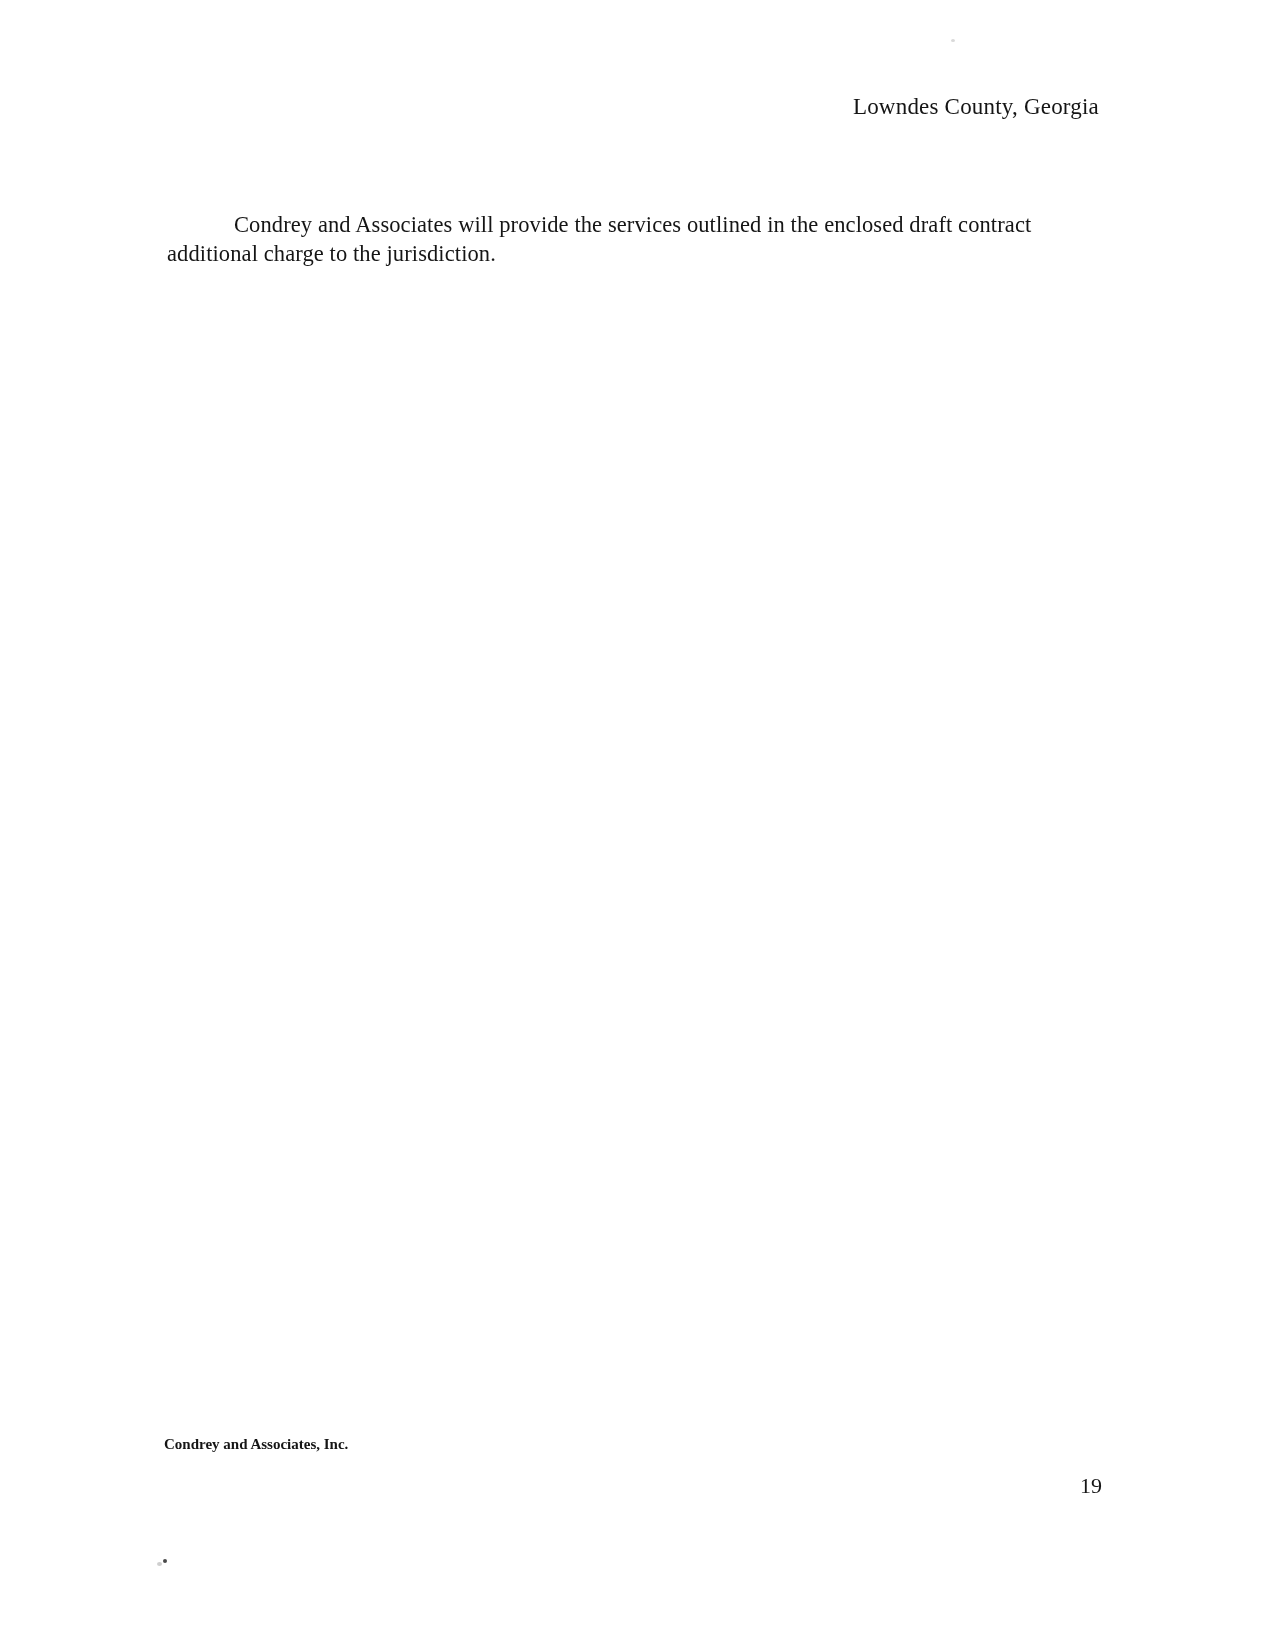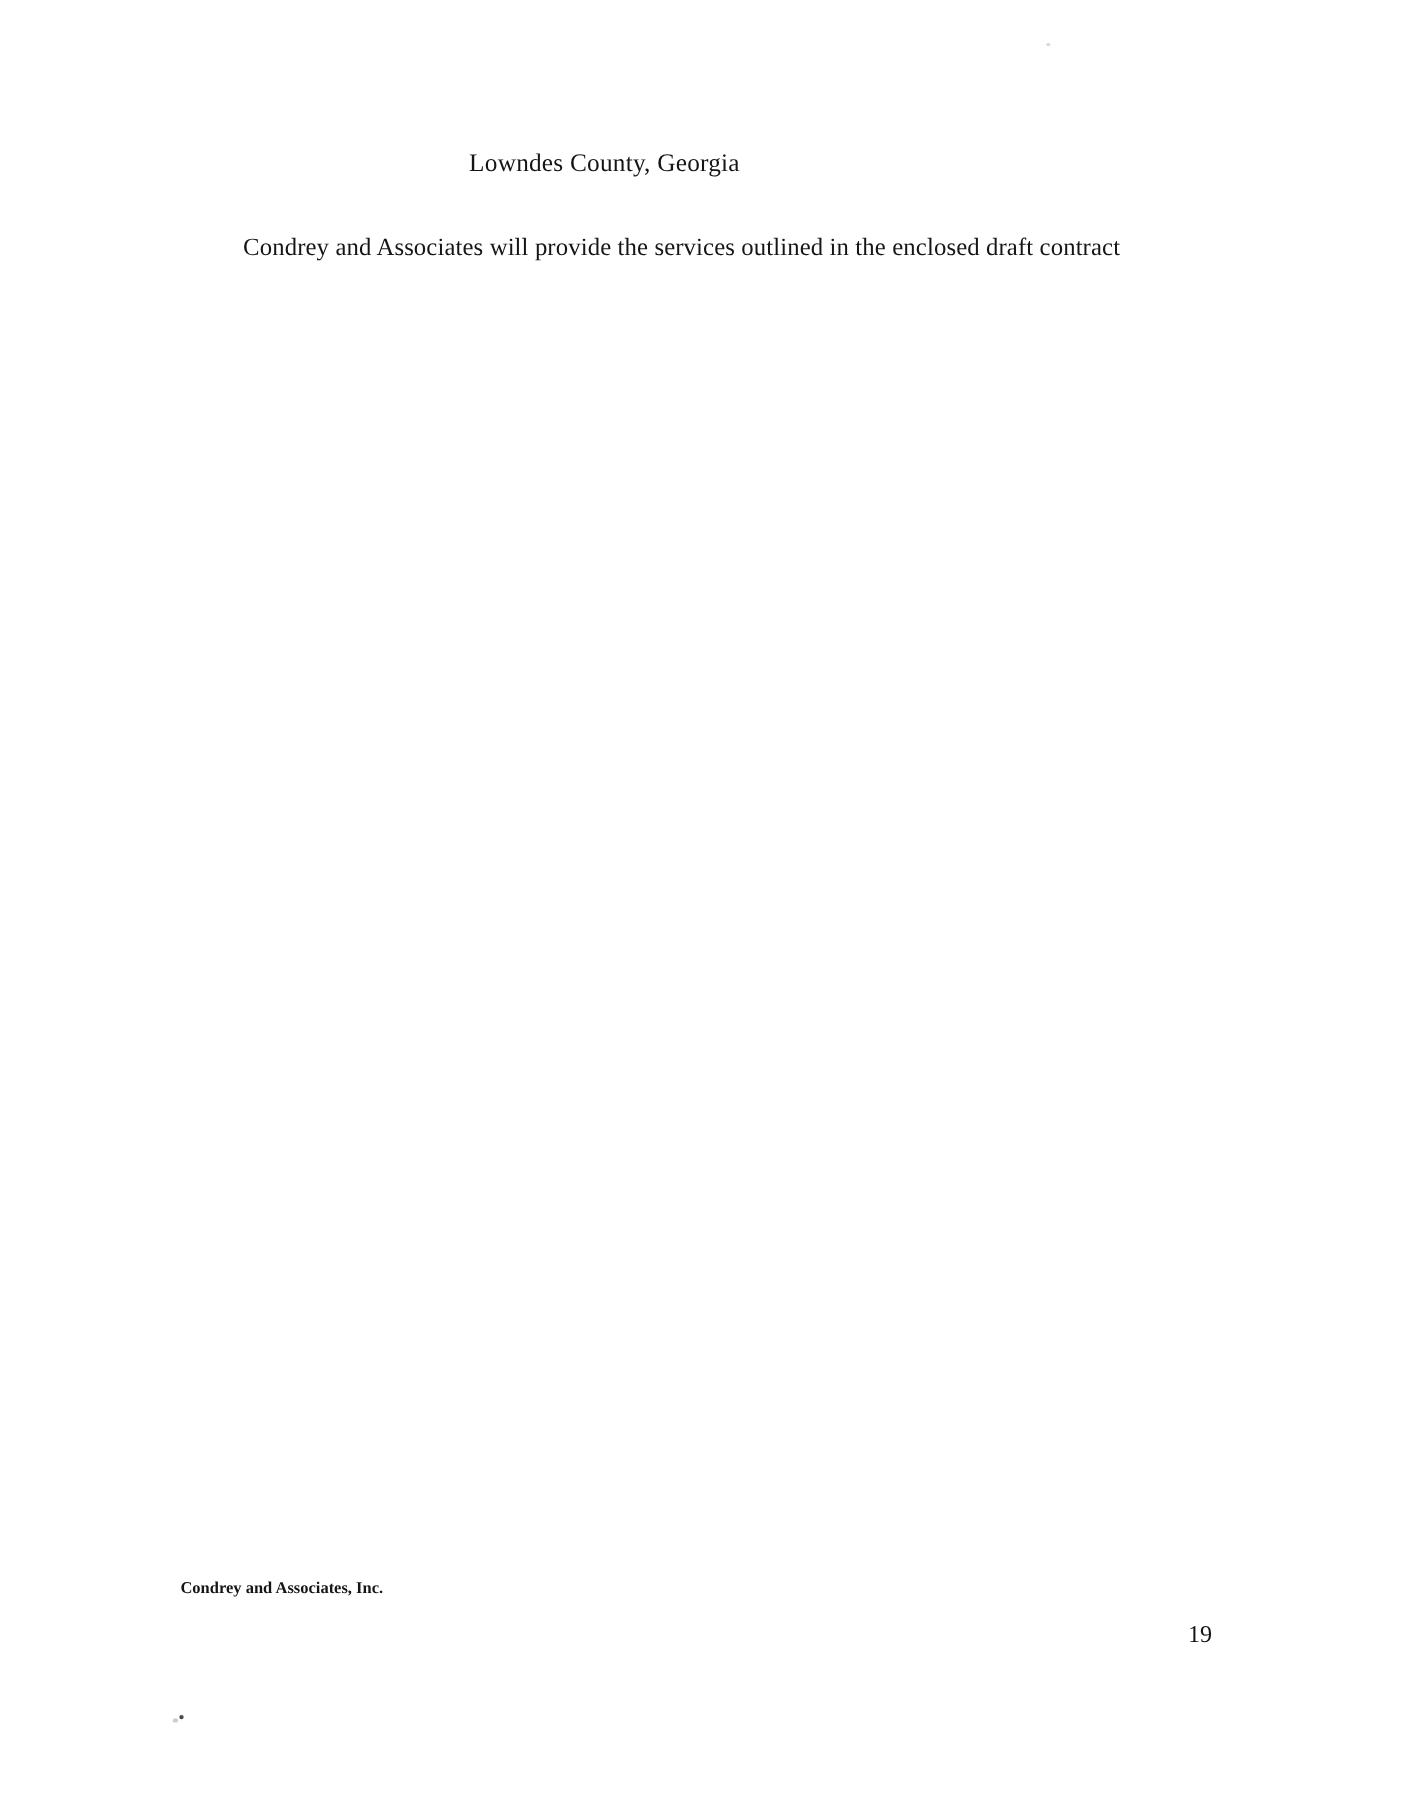--- a/index.html
+++ b/index.html
@@ -14,42 +14,41 @@
     background: #ffffff;
     color: #151515;
     font-family: "Liberation Serif", "DejaVu Serif", serif;
     overflow: hidden;
   }
   .header-right {
     position: absolute;
     top: 94px;
     left: 0;
     right: 176px;
-    text-align: center;
+    text-align: right;
     font-size: 23px;
     letter-spacing: 0.2px;
     white-space: nowrap;
-    margin-top: 41px;
   }
   .title {
     position: absolute;
     top: 156px;
     left: 0;
     right: 10px;
     margin: 0;
     text-align: center;
     font-size: 24.5px;
     font-weight: bold;
     letter-spacing: 0.4px;
     white-space: nowrap;
   }
   .body-text {
     position: absolute;
     top: 211px;
-    left: 154px;
+    left: 167px;
     width: 915px;
     font-size: 22.5px;
     line-height: 28.5px;
     letter-spacing: 0.1px;
   }
   .body-text .line {
     white-space: nowrap;
   }
   .body-text .line.indent {
     text-indent: 67px;
@@ -103,20 +102,23 @@
 
 <div class="page">
 
   <div class="header-right">Lowndes County, Georgia</div>
 
 
   <div class="body-text">
     <div class="line indent">
       <span>Condrey and Associates will provide the services outlined in the enclosed draft contract</span>
     </div>
+    <div class="line">
+      <span>additional charge to the jurisdiction.</span>
+    </div>
   </div>
 
   <div class="page-number">19</div>
 
   <div class="footer">Condrey and Associates, Inc.</div>
 
   <div class="speck speck-top"></div>
   <div class="speck speck-bottom"></div>
   <div class="speck speck-bottom-smudge"></div>
 

